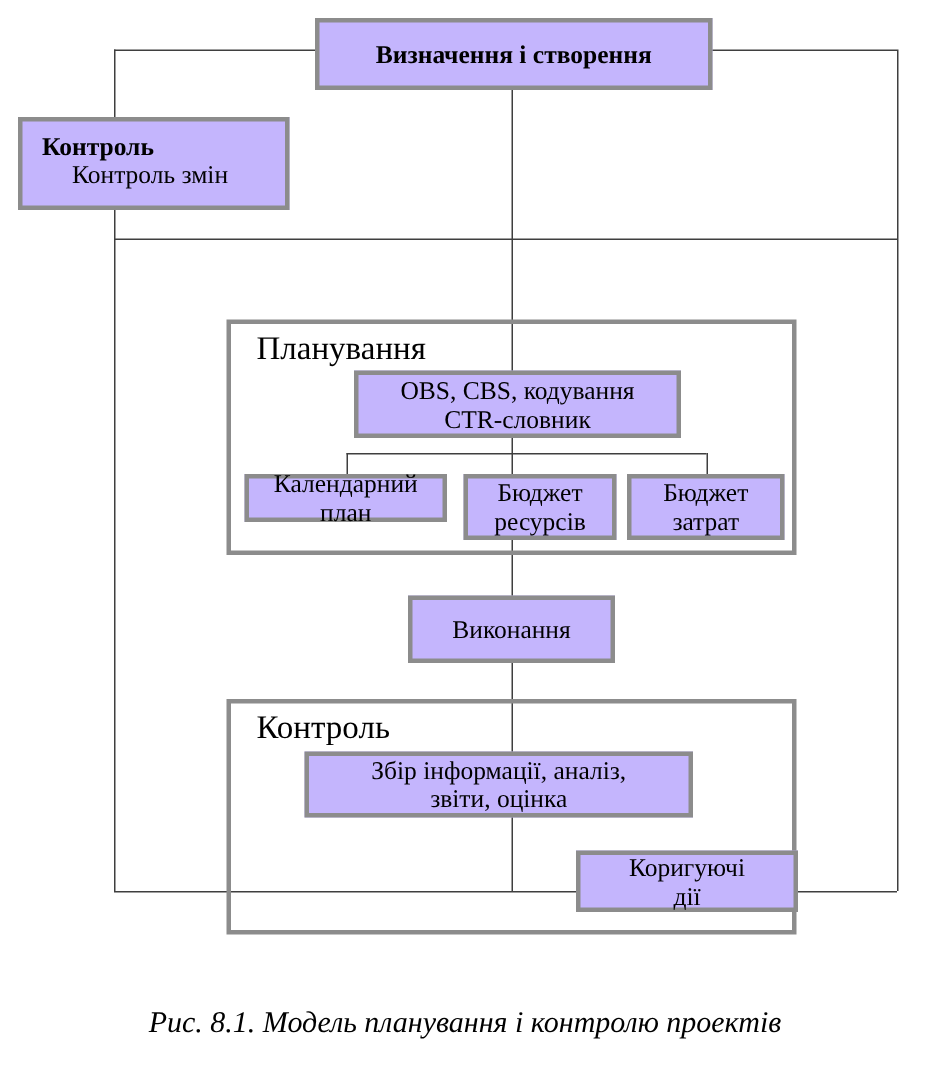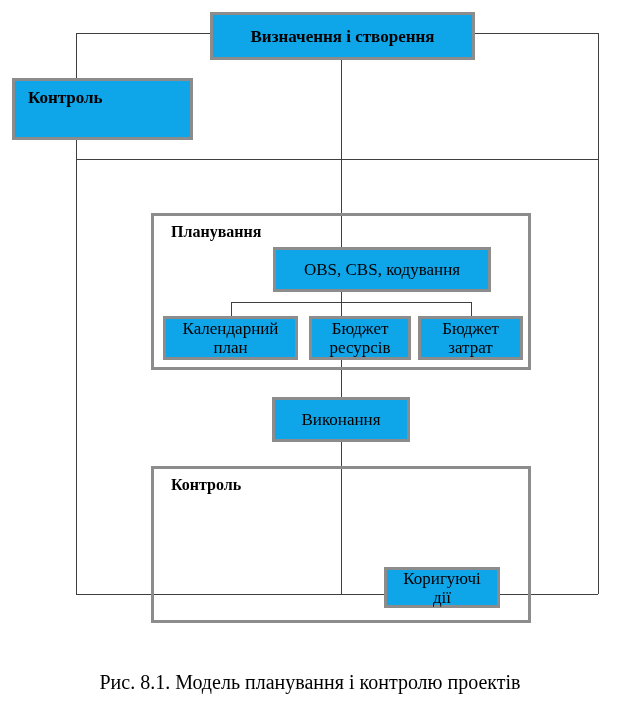--- a/index.html
+++ b/index.html
@@ -19,21 +19,21 @@
     width:623px;height:718px;
     background:var(--background);
     overflow:hidden;
   }
   .hline,.vline{position:absolute;background:var(--line);z-index:1;}
   .hline{height:1px;}
   .vline{width:1px;}
   .box{
     position:absolute;
     box-sizing:border-box;
-    background:#0ea5e9;
+    background:#c4b5fd;
     border:3px solid var(--box-border);
     z-index:2;
     display:flex;
     flex-direction:column;
     align-items:center;
     justify-content:center;
     text-align:center;
     font-size:17px;
     line-height:19px;
     color:var(--text);
@@ -42,39 +42,40 @@
   .container-box{
     position:absolute;
     box-sizing:border-box;
     background:transparent;
     border:3px solid var(--box-border);
     z-index:2;
   }
   .container-label{
     position:absolute;
     left:17px;top:6px;
-    font-weight:bold;
-    font-size:16px;
+    font-weight:normal;
+    font-size:22px;
     line-height:19px;
     white-space:nowrap;
   }
   .left-align{
     align-items:flex-start;
     text-align:left;
     justify-content:flex-start;
     padding:7px 0 0 13px;
   }
   .indent{padding-left:20px;}
   .caption{
     position:absolute;
     left:0;top:670px;
     width:620px;
     text-align:center;
     font-size:20px;
     line-height:24px;
+    font-style:italic;
   }
 </style>
 </head>
 <body>
 
 <div id="page">
 
   <div class="hline" style="left:76px;top:33px;width:522px;"></div>
   <div class="hline" style="left:76px;top:159px;width:522px;"></div>
   <div class="hline" style="left:76px;top:594px;width:522px;"></div>
@@ -85,32 +86,34 @@
   <div class="hline" style="left:231px;top:302px;width:240px;"></div>
   <div class="vline" style="left:231px;top:302px;height:14px;"></div>
   <div class="vline" style="left:471px;top:302px;height:14px;"></div>
 
   <div class="box bold" style="left:210px;top:12px;width:265px;height:48px;">
     <span>Визначення і створення</span>
   </div>
 
   <div class="box left-align" style="left:12px;top:78px;width:181px;height:62px;">
     <span style="font-weight:bold;">Контроль</span>
+    <span class="indent">Контроль змін</span>
   </div>
 
 
   <div class="container-box" style="left:151px;top:213px;width:380px;height:157px;">
     <span class="container-label">Планування</span>
   </div>
 
-  <div class="box" style="left:236px;top:247px;width:218px;height:45px;margin-left:37px;">
+  <div class="box" style="left:236px;top:247px;width:218px;height:45px;">
     <span>OBS, CBS, кодування</span>
+    <span>CTR-словник</span>
   </div>
 
-  <div class="box" style="left:163px;top:316px;width:135px;height:44px;">
+  <div class="box" style="left:163px;top:316px;width:135px;height:32px;">
     <span>Календарний</span>
     <span>план</span>
   </div>
 
   <div class="box" style="left:309px;top:316px;width:102px;height:44px;">
     <span>Бюджет</span>
     <span>ресурсів</span>
   </div>
 
   <div class="box" style="left:418px;top:316px;width:105px;height:44px;">
@@ -119,21 +122,25 @@
   </div>
 
   <div class="box" style="left:272px;top:397px;width:138px;height:45px;">
     <span>Виконання</span>
   </div>
 
   <div class="container-box" style="left:151px;top:466px;width:380px;height:157px;">
     <span class="container-label">Контроль</span>
   </div>
 
+  <div class="box" style="left:203px;top:501px;width:259px;height:44px;">
+    <span>Збір інформації, аналіз,</span>
+    <span>звіти, оцінка</span>
+  </div>
 
-  <div class="box" style="left:384px;top:567px;width:116px;height:41px;z-index:3;">
+  <div class="box" style="left:384px;top:567px;width:148px;height:41px;z-index:3;">
     <span>Коригуючі</span>
     <span>дії</span>
   </div>
 
   <div class="caption">Рис. 8.1. Модель планування і контролю проектів</div>
 
 </div>
 
 </body></html>

